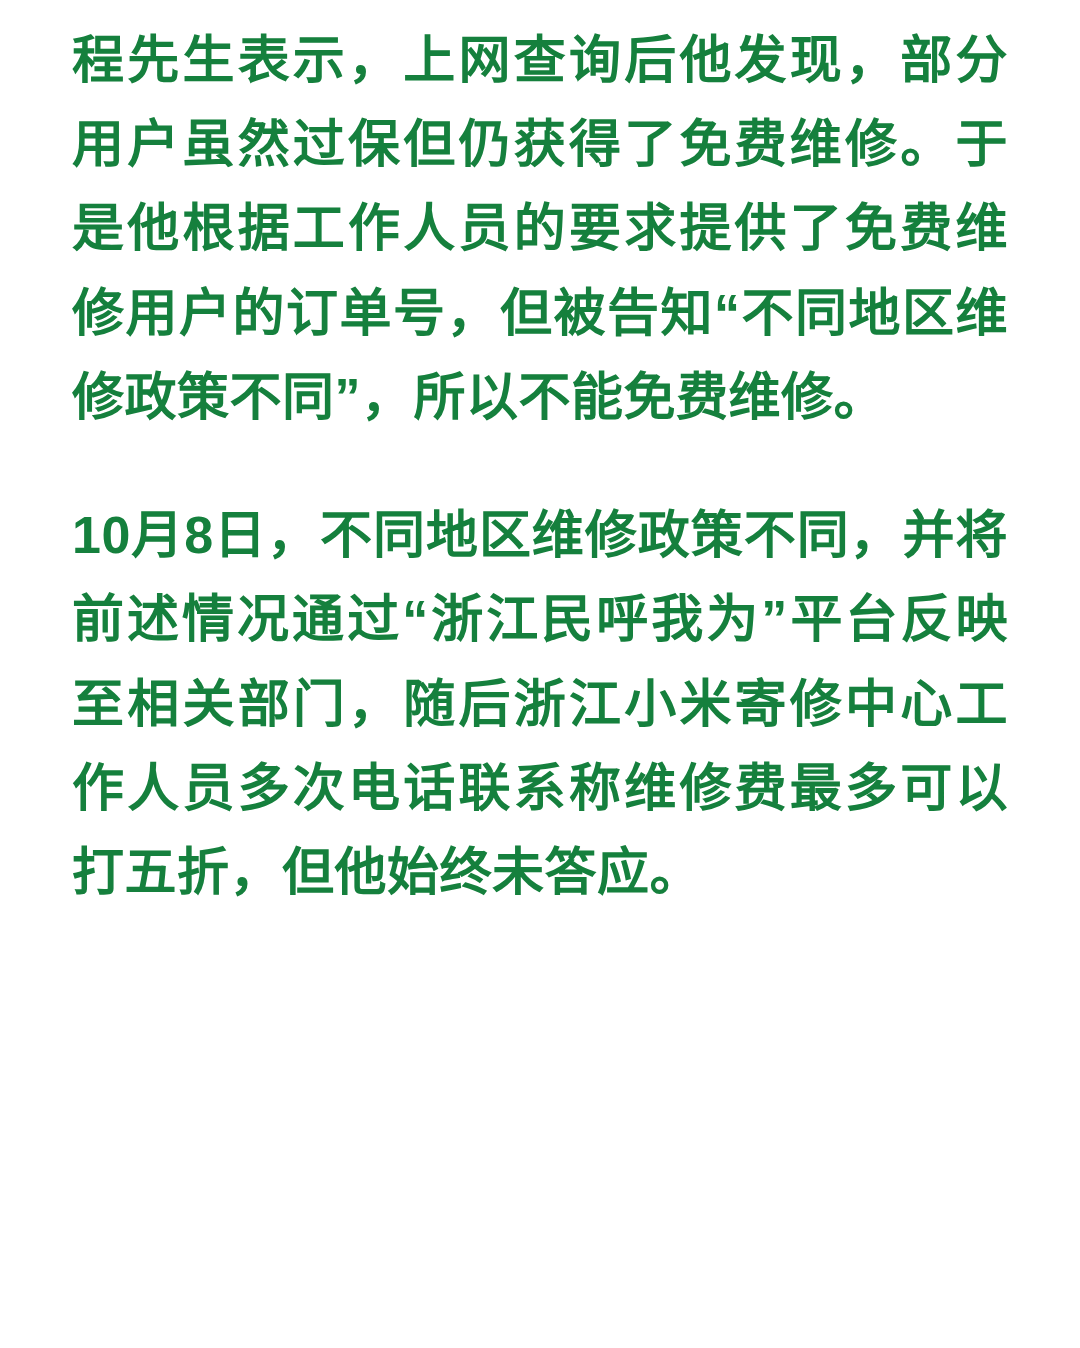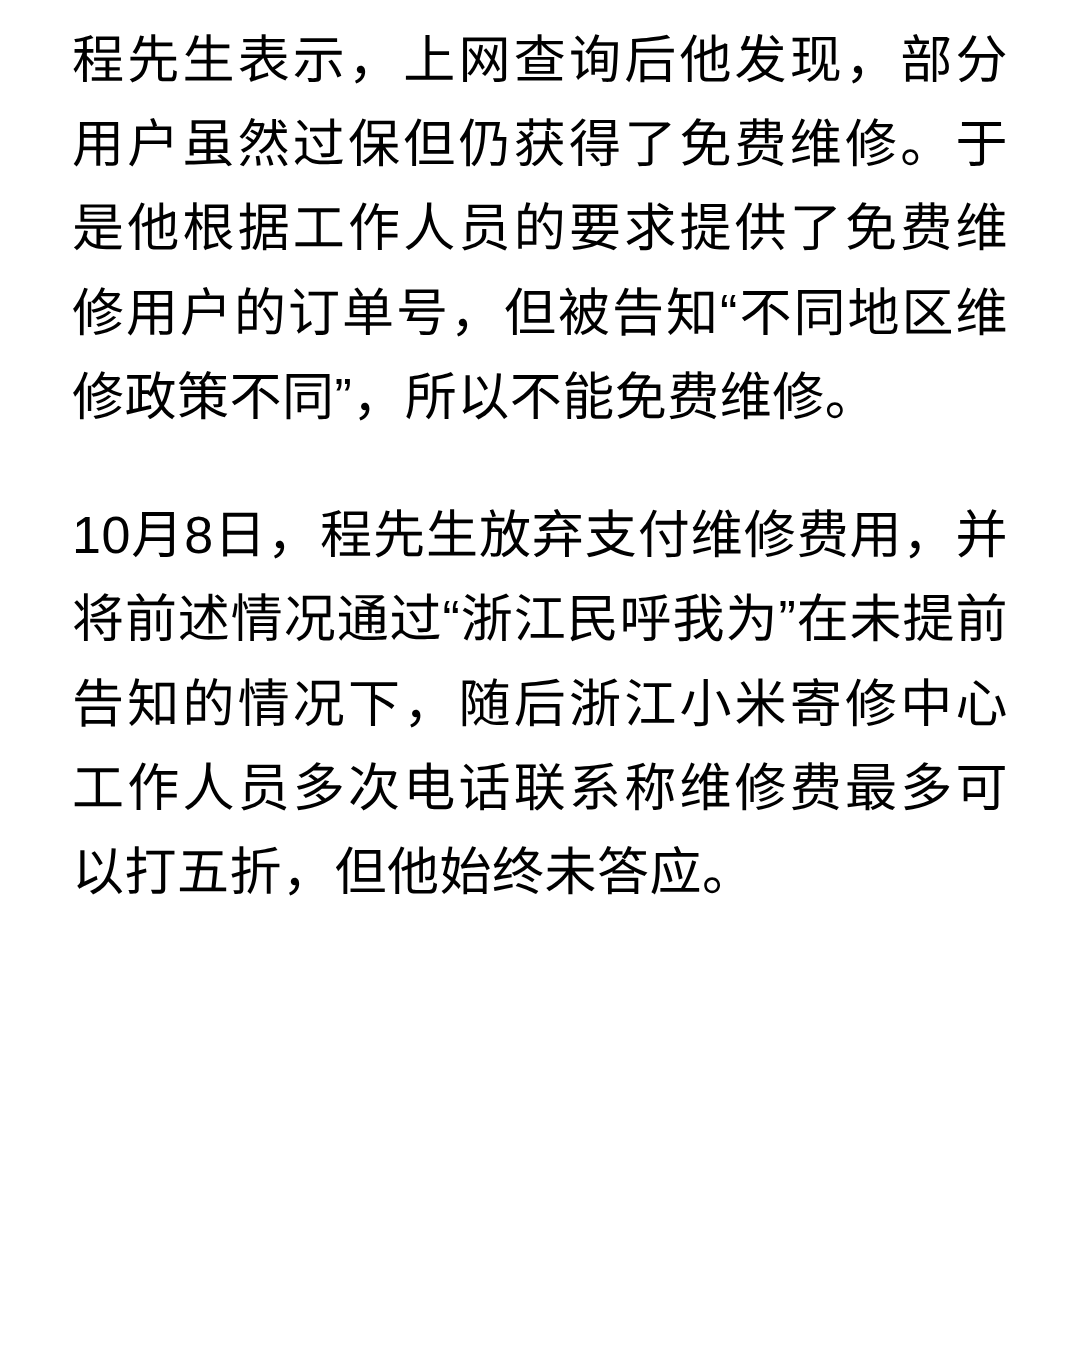--- a/index.html
+++ b/index.html
@@ -18,26 +18,26 @@
     width: 1080px;
     padding: 18px 72px 40px 72px;
   }
   .para {
     font-size: 52px;
     line-height: 1.62;
     letter-spacing: 0.5px;
     text-align: justify;
     text-justify: inter-ideograph;
     margin: 0 0 54px 0;
-    color: #000000;
-    font-weight: 400;
+    color: #15803d;
+    font-weight: 700;
   }
   .para:last-child {
     margin-bottom: 0;
   }
 </style>
 </head>
 <body>
 
 <div class="article">
   <p class="para">程先生表示，上网查询后他发现，部分用户虽然过保但仍获得了免费维修。于是他根据工作人员的要求提供了免费维修用户的订单号，但被告知“不同地区维修政策不同”，所以不能免费维修。</p>
-  <p class="para">10月8日，程先生放弃支付维修费用，并将前述情况通过“浙江民呼我为”在未提前告知的情况下，随后浙江小米寄修中心工作人员多次电话联系称维修费最多可以打五折，但他始终未答应。</p>
+  <p class="para">10月8日，不同地区维修政策不同，并将前述情况通过“浙江民呼我为”平台反映至相关部门，随后浙江小米寄修中心工作人员多次电话联系称维修费最多可以打五折，但他始终未答应。</p>
 </div>
 
 </body></html>

